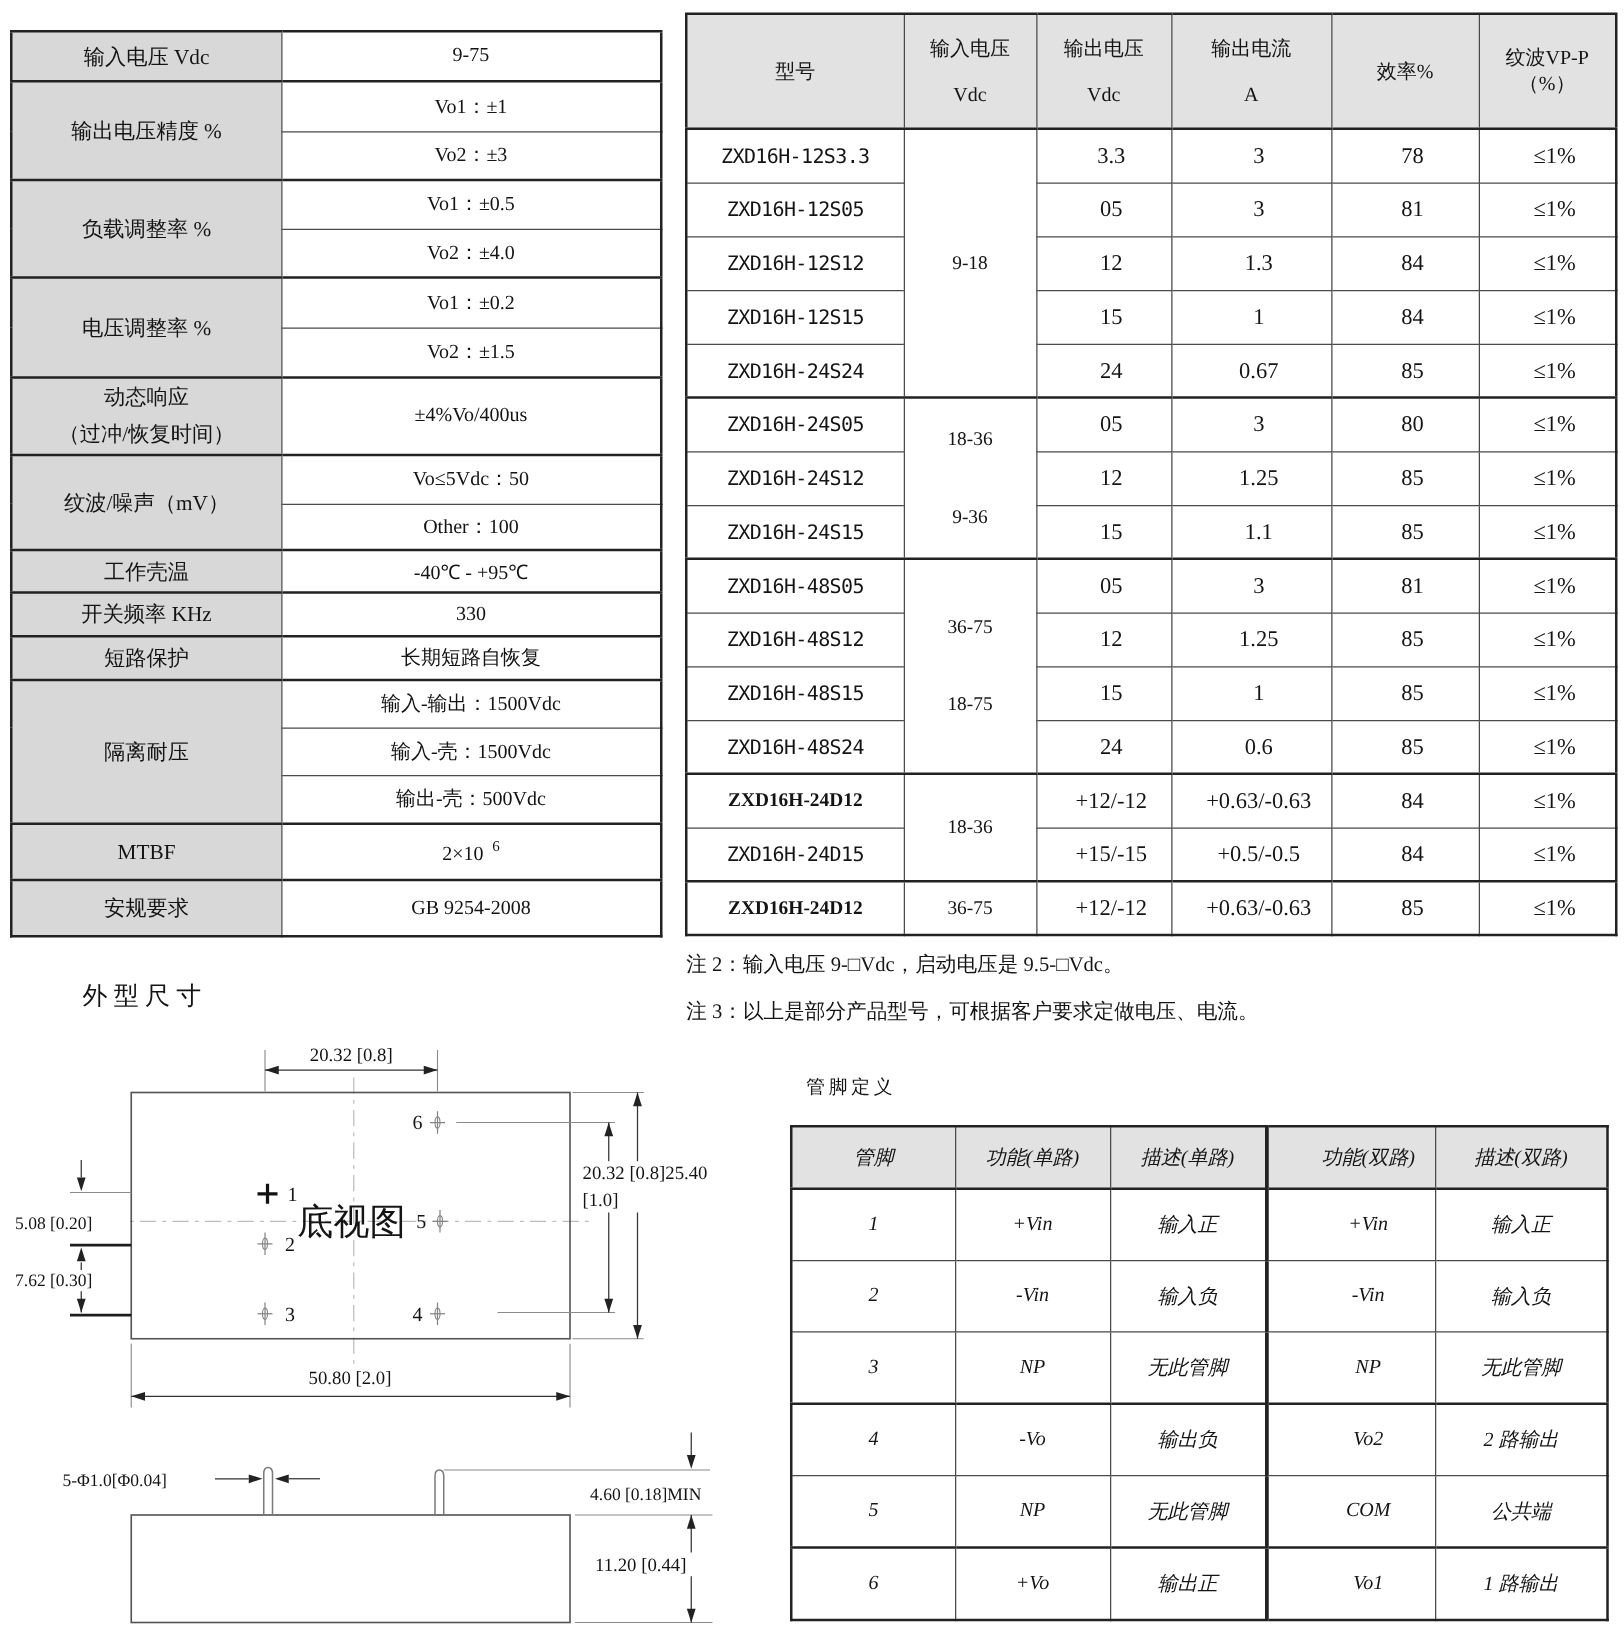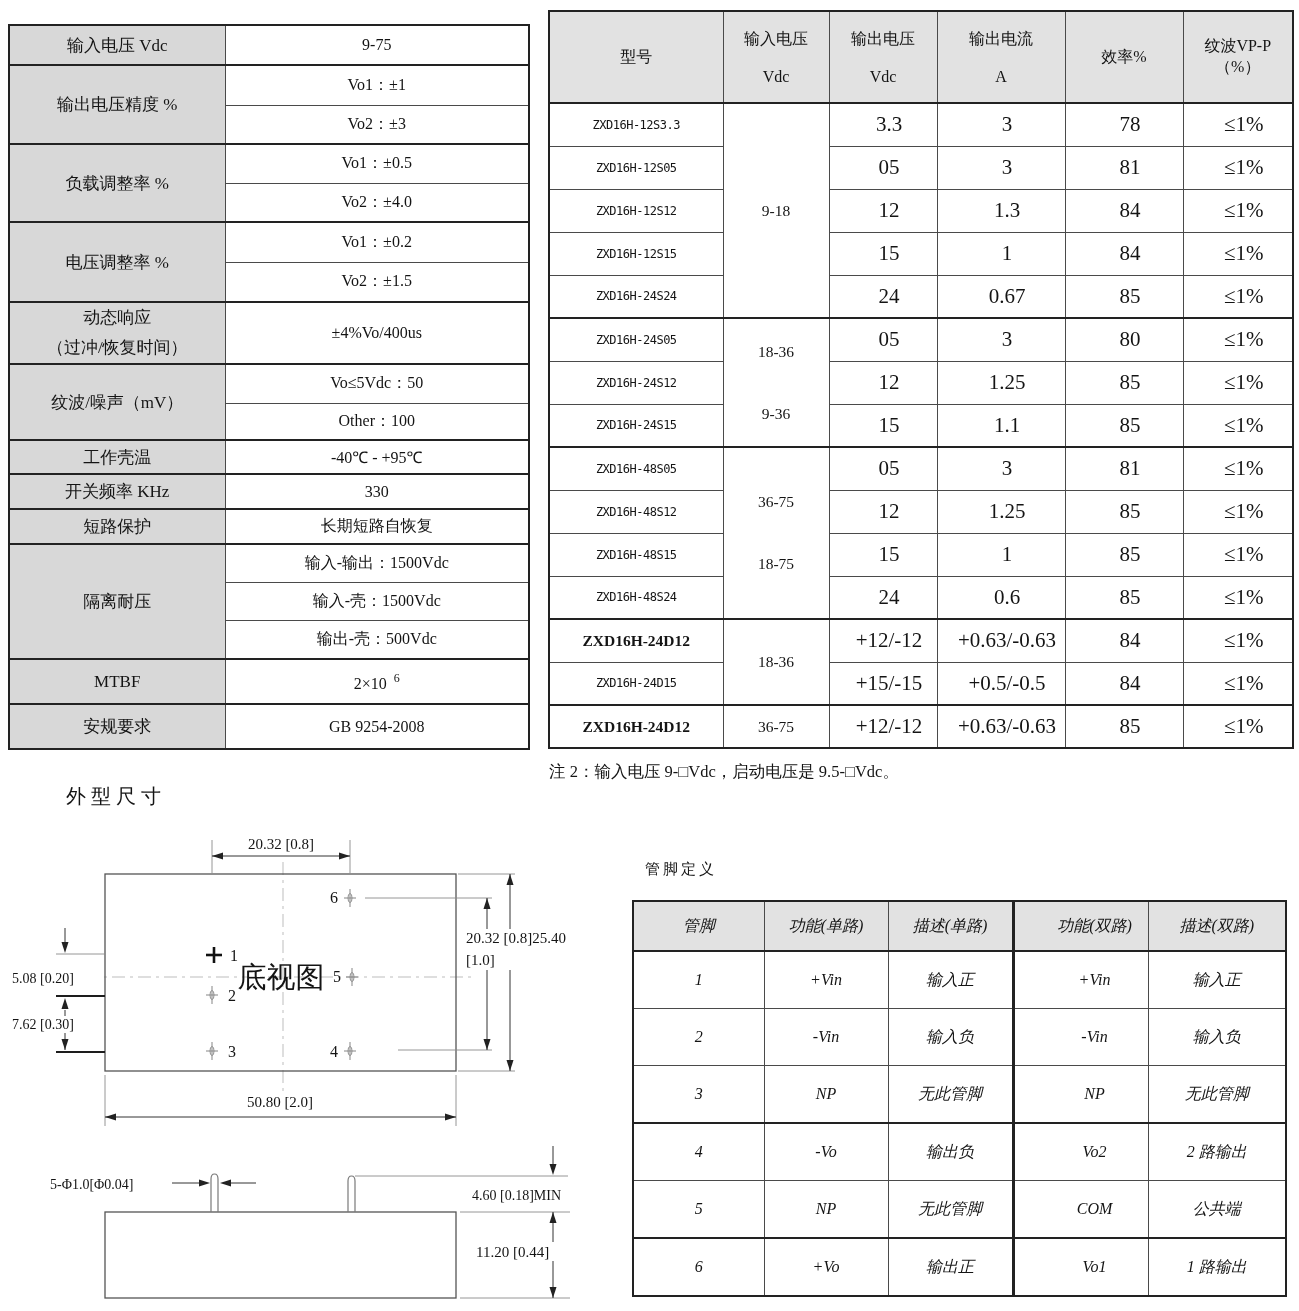--- a/index.html
+++ b/index.html
@@ -22,23 +22,23 @@
   .sp-val sup{font-size:12px;margin-left:7px;vertical-align:7px;}
 
   
   #model-wrap{position:absolute;left:548px;top:10px;}
   #model-table{width:744px;border:2px solid var(--grid-dark);}
   #model-table td{border:1px solid var(--grid);}
   #model-table tr.gs td{border-top:2px solid var(--grid-dark);margin-top:47px;}
   #model-table tr.mh td{background:var(--head-bg);font-size:16px;height:90px;border-bottom:2px solid var(--grid-dark);}
   #model-table tr.mh div + div{margin-top:18px;}
   #model-table tbody tr{height:43px;}
-  .cond{font-family:"DejaVu Sans Mono", monospace;font-size:12px;letter-spacing:-0.5px;}
+  .cond{font-family:"DejaVu Sans Mono", monospace;font-size:16px;letter-spacing:-0.5px;}
   .emph{font-size:15.5px;font-weight:bold;}
-  .num{font-size:21px;padding-left:12px;}
+  .num{font-size:18px;padding-left:12px;}
   .vin{font-size:15.5px;}
   .vin div + div{margin-top:44px;}
 
   
   #notes{position:absolute;left:549px;top:762px;width:740px;}
   #notes p{margin:0 0 17px 0;font-size:16.5px;line-height:20px;}
 
   
   #outline-title{position:absolute;left:66px;top:783px;font-size:20px;letter-spacing:5px;}
   #pin-title{position:absolute;left:645px;top:860px;font-size:15px;letter-spacing:3px;}
@@ -294,20 +294,21 @@
           <td class="num"><span>+0.63/-0.63</span></td>
           <td class="num"><span>85</span></td>
           <td class="num"><span>≤1%</span></td>
         </tr>
       </tbody>
   </table>
 </div>
 
 <div id="notes">
   <p>注 2：输入电压 9-□Vdc，启动电压是 9.5-□Vdc。</p>
+  <p>注 3：以上是部分产品型号，可根据客户要求定做电压、电流。</p>
 </div>
 
 <div id="outline-title">外型尺寸</div>
 <div id="pin-title">管脚定义</div>
 
 <div id="pin-wrap">
   <table id="pin-table">
     <colgroup>
       <col style="width:131px">
         <col style="width:124px">

